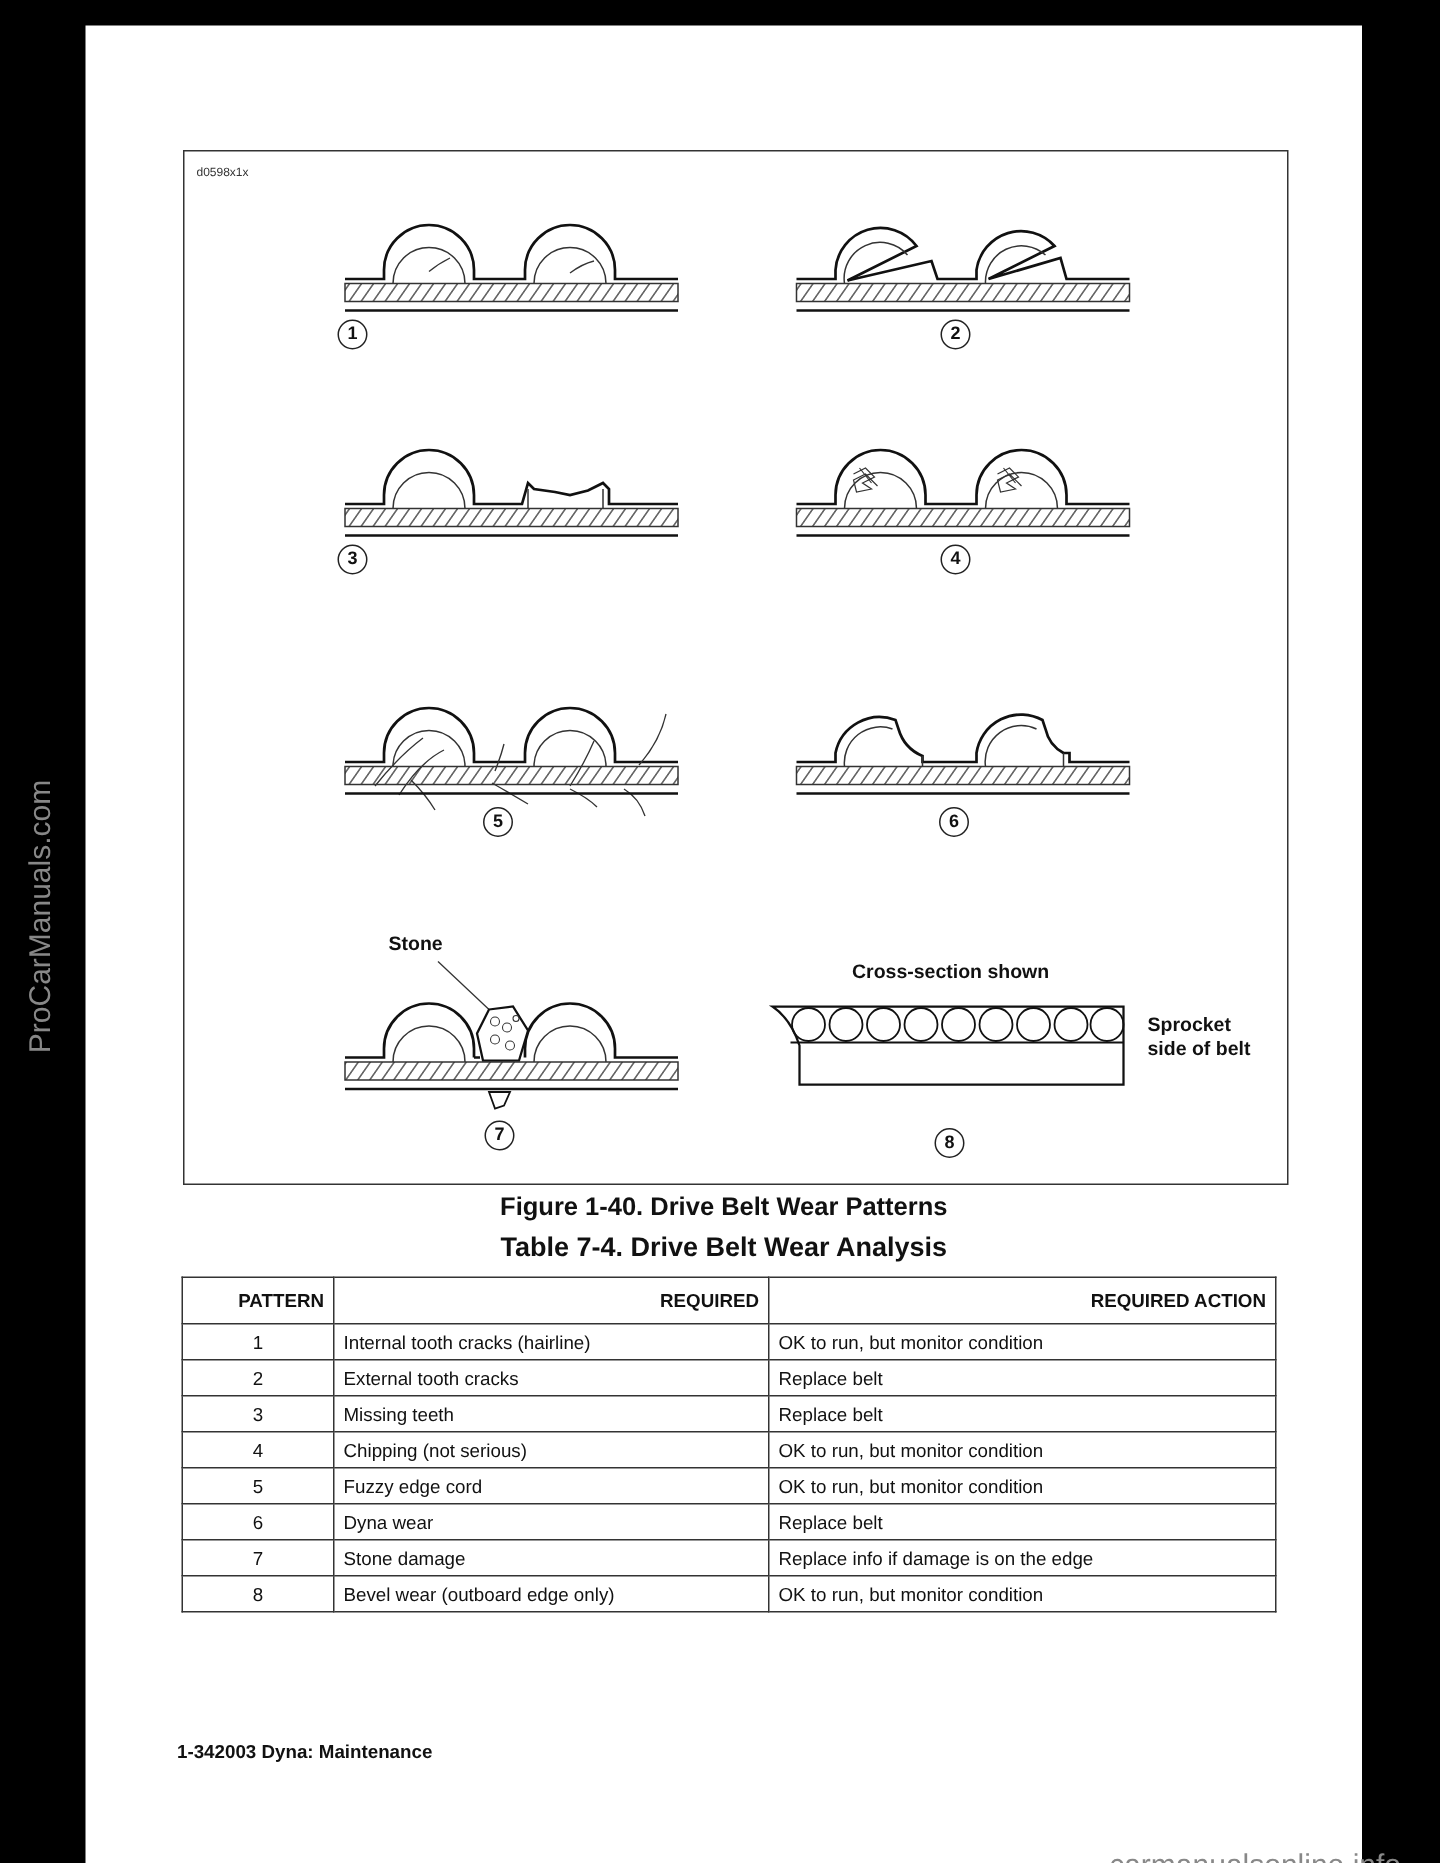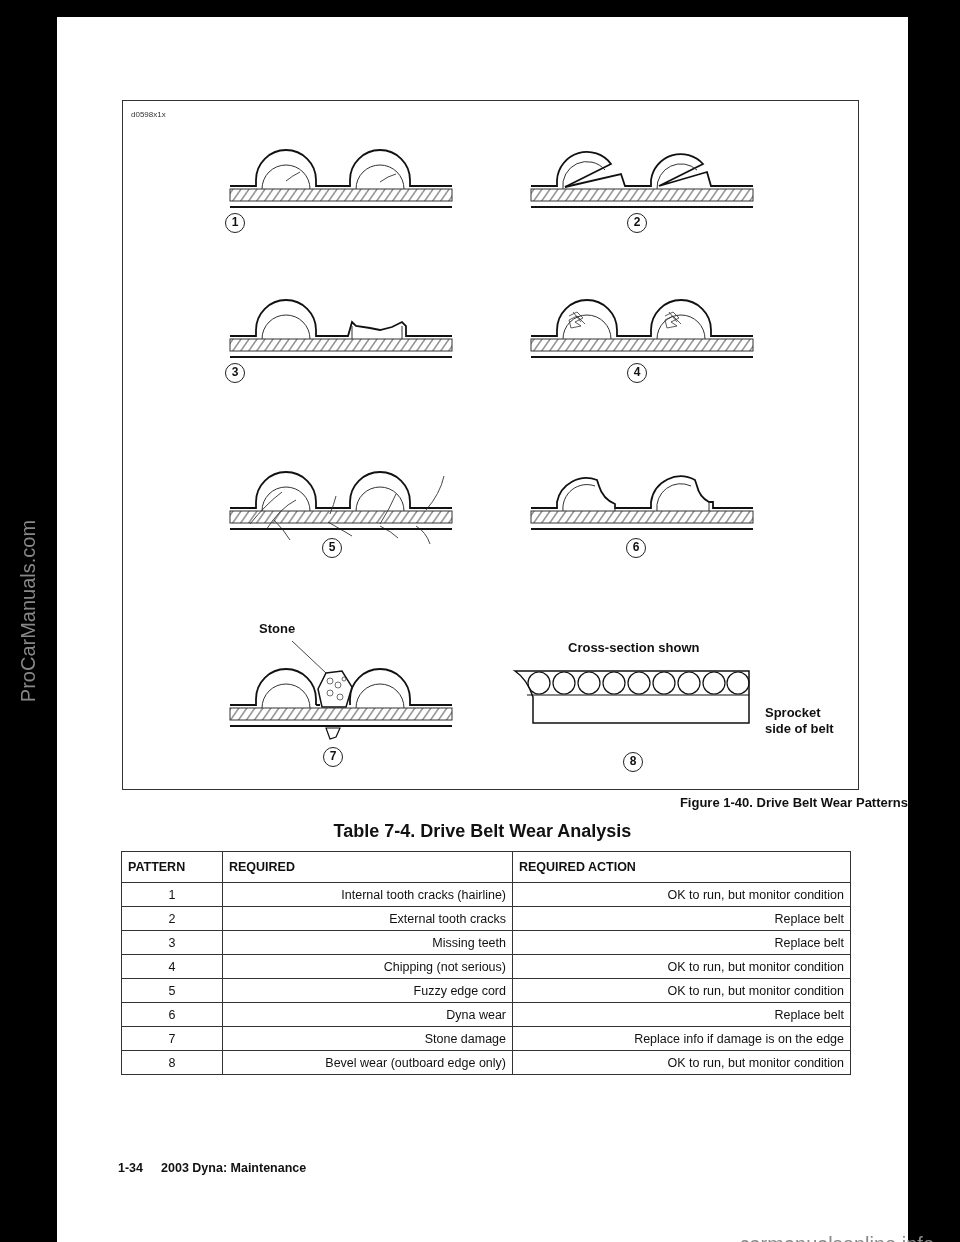--- a/index.html
+++ b/index.html
@@ -21,45 +21,45 @@
   }
   .diagram { position: absolute; }
   .diagram svg { display: block; overflow: visible; }
   .num-circle {
     position: absolute; width: 20px; height: 20px; border: 1.5px solid #222;
     border-radius: 50%; box-sizing: border-box; font-weight: bold; font-size: 12px;
     text-align: center; line-height: 17px; background: #fff;
   }
   .label-bold { position: absolute; font-weight: bold; font-size: 13px; }
   .fig-caption {
-    position: absolute; left: 0; width: 851px; top: 778px; text-align: right;
-    font-weight: bold; font-size: 13px;
+    position: absolute; left: 0; width: 851px; top: 778px; text-align: center;
+    font-weight: bold; font-size: 17px;
   }
   .tbl-title {
     position: absolute; left: 0; width: 851px; top: 804px; text-align: center;
     font-weight: bold; font-size: 18px;
   }
   table.wear {
     position: absolute; left: 64px; top: 834px; width: 730px;
     border-collapse: collapse; font-size: 12.5px;
   }
   table.wear th, table.wear td {
-    border: 1px solid #333; padding: 0 6px; height: 23px; text-align: right;
+    border: 1px solid #333; padding: 0 6px; height: 23px; text-align: left;
     font-weight: normal;
   }
   table.wear th {
-    height: 30px; font-weight: bold; text-align: left; font-size: 12.5px;
+    height: 30px; font-weight: bold; text-align: right; font-size: 12.5px;
   }
   table.wear td.pat { text-align: center; }
   table.wear col.c1 { width: 101px; }
   table.wear col.c2 { width: 290px; }
   .footer {
     position: absolute; left: 61px; top: 1144px; font-weight: bold; font-size: 12.5px;
   }
-  .footer .pg { margin-right: 18px; }
+  .footer .pg { }
   .wm-side {
     position: absolute; left: 28px; top: 611px; transform: translate(-50%, -50%) rotate(-90deg);
     font-size: 20px; color: #888; white-space: nowrap;
   }
   .wm-bottom {
     position: absolute; right: -26px; bottom: -14px; font-size: 20px; color: #888;
     white-space: nowrap; z-index: 5;
   }
 </style>
 </head>
@@ -182,21 +182,21 @@
         <circle cx="76" cy="16" r="11"></circle>
         <circle cx="101" cy="16" r="11"></circle>
         <circle cx="126" cy="16" r="11"></circle>
         <circle cx="151" cy="16" r="11"></circle>
         <circle cx="176" cy="16" r="11"></circle>
         <circle cx="201" cy="16" r="11"></circle>
         <circle cx="225" cy="16" r="11"></circle>
       </g>
     </svg>
   </div>
-  <div class="label-bold" style="left:708px; top:658px; line-height:16px;margin-top:30px;">
+  <div class="label-bold" style="left:708px; top:658px; line-height:16px;">
     <div>Sprocket</div>
     <div>side of belt</div>
   </div>
   <div class="num-circle" style="left:566px; top:735px;">8</div>
 
   <div class="fig-caption">Figure 1-40. Drive Belt Wear Patterns</div>
   <div class="tbl-title">Table 7-4. Drive Belt Wear Analysis</div>
 
   <table class="wear">
     <colgroup>

